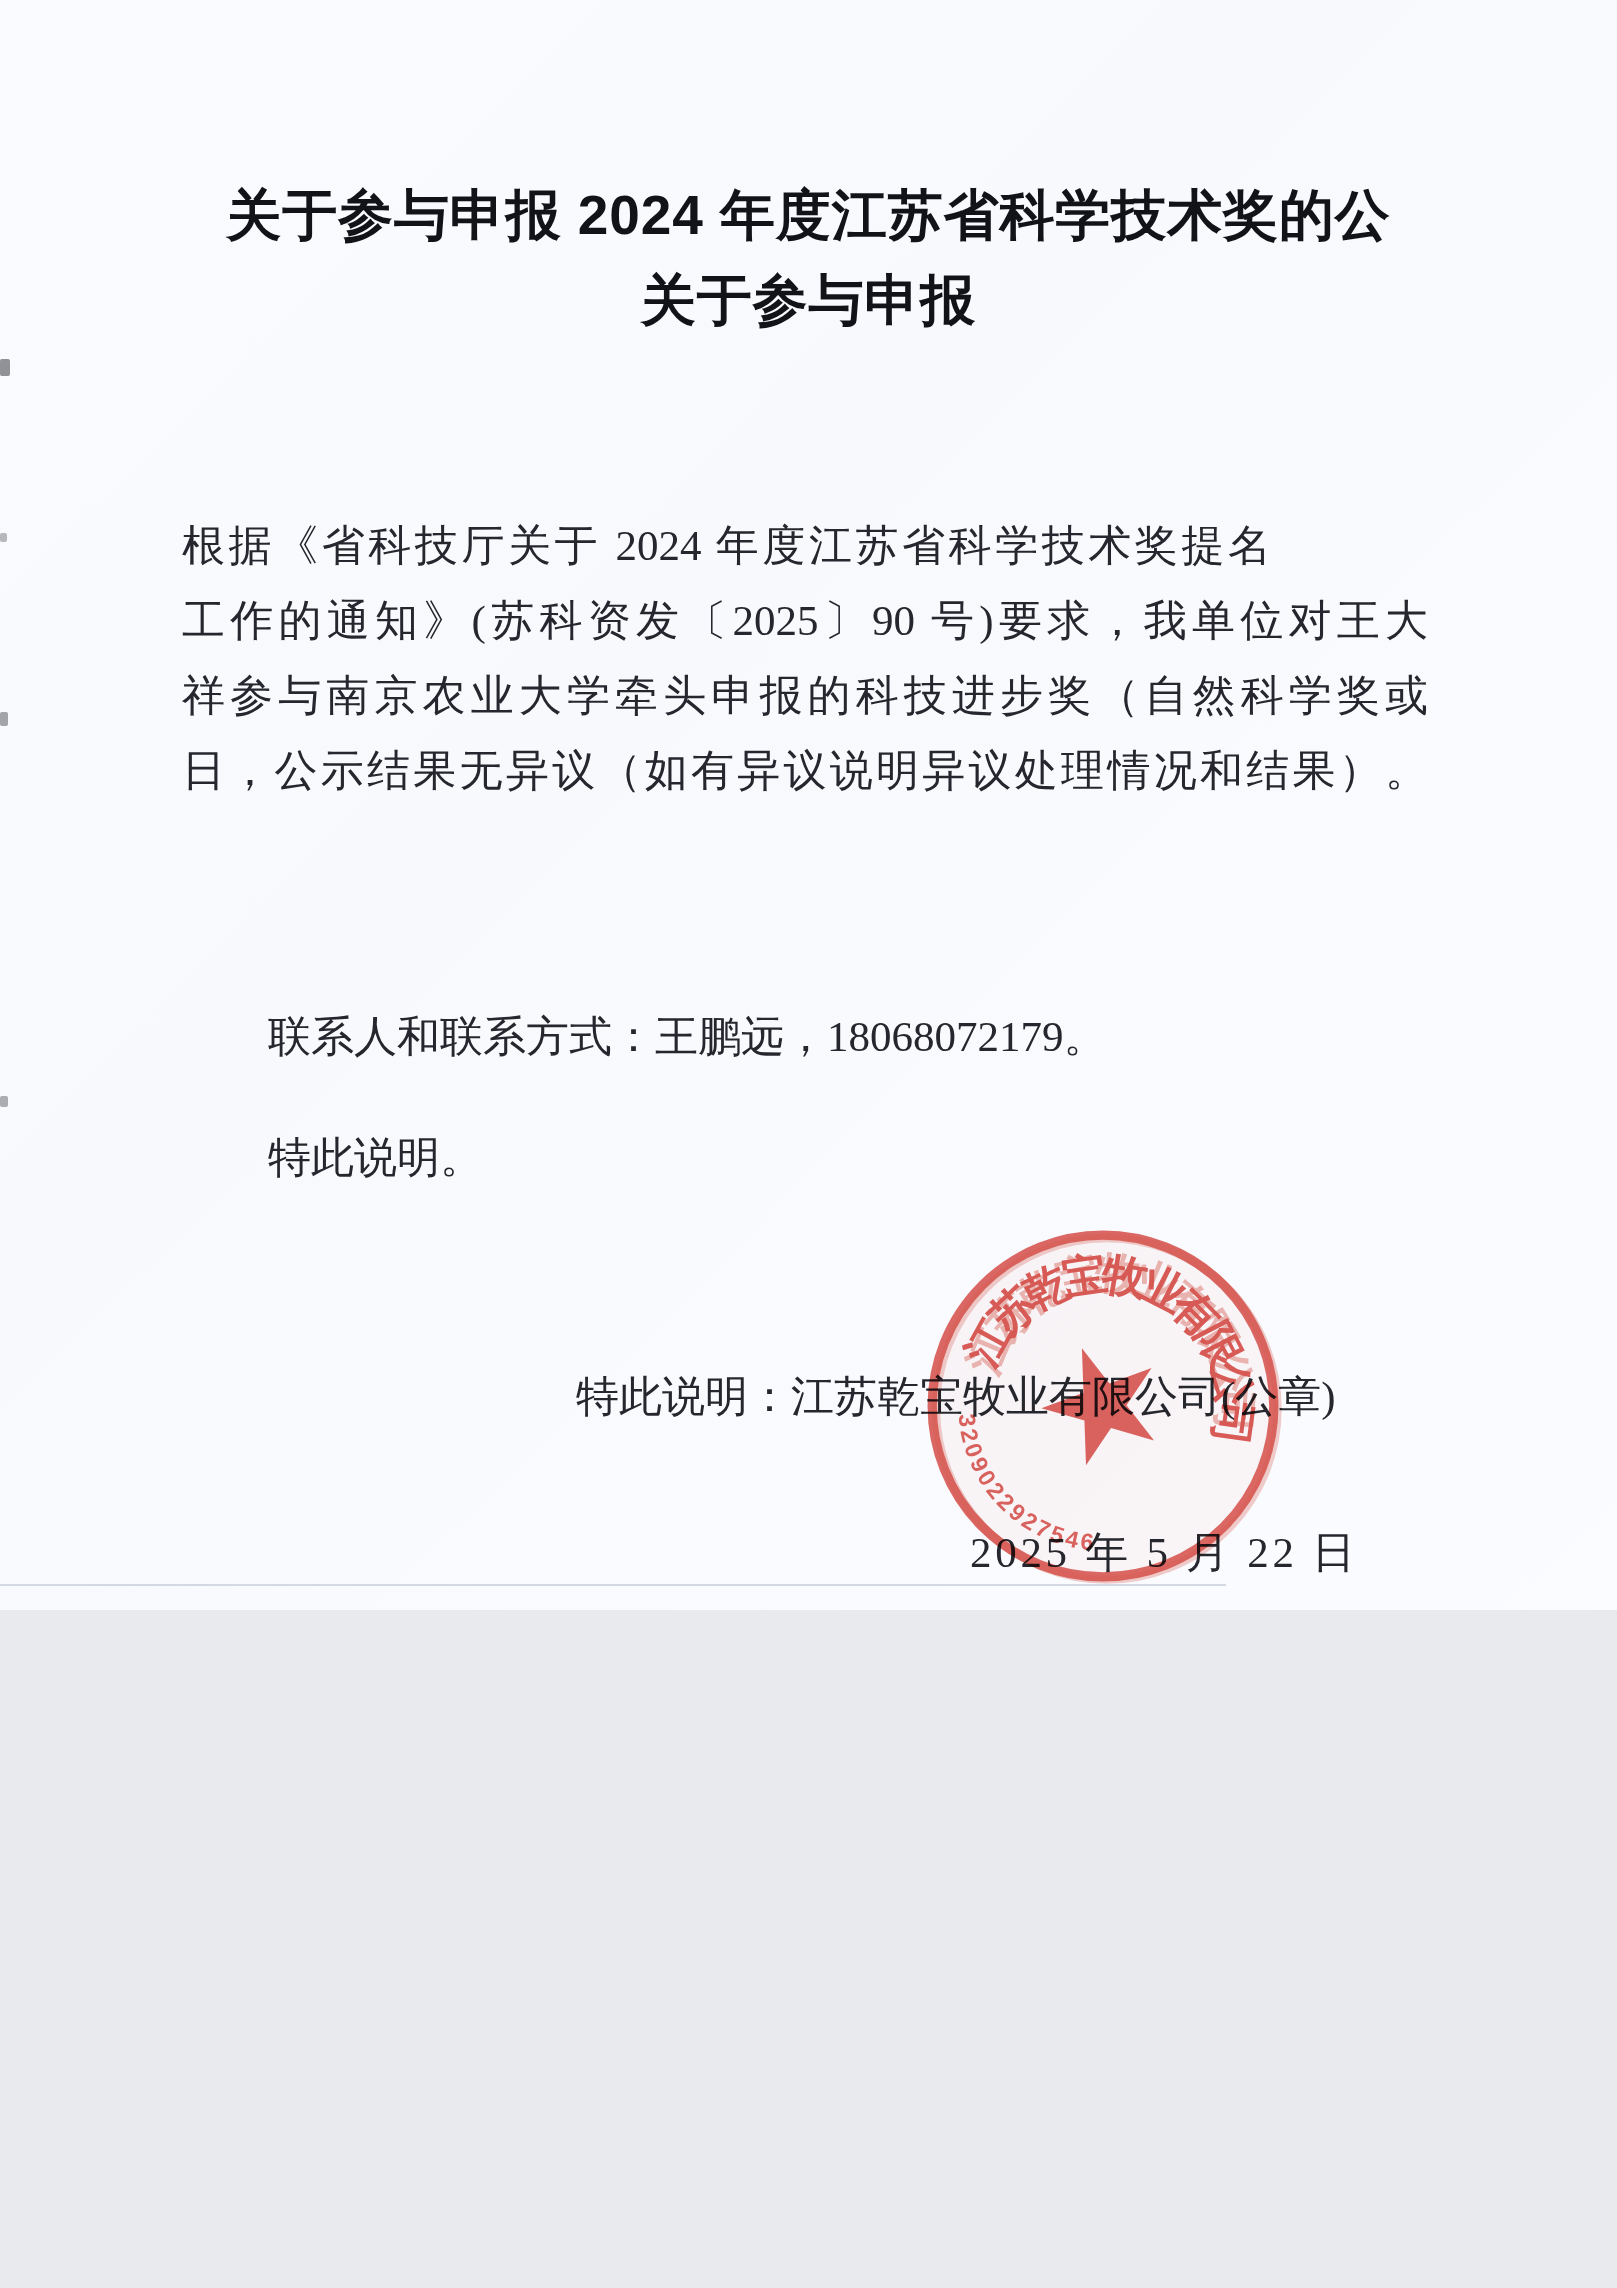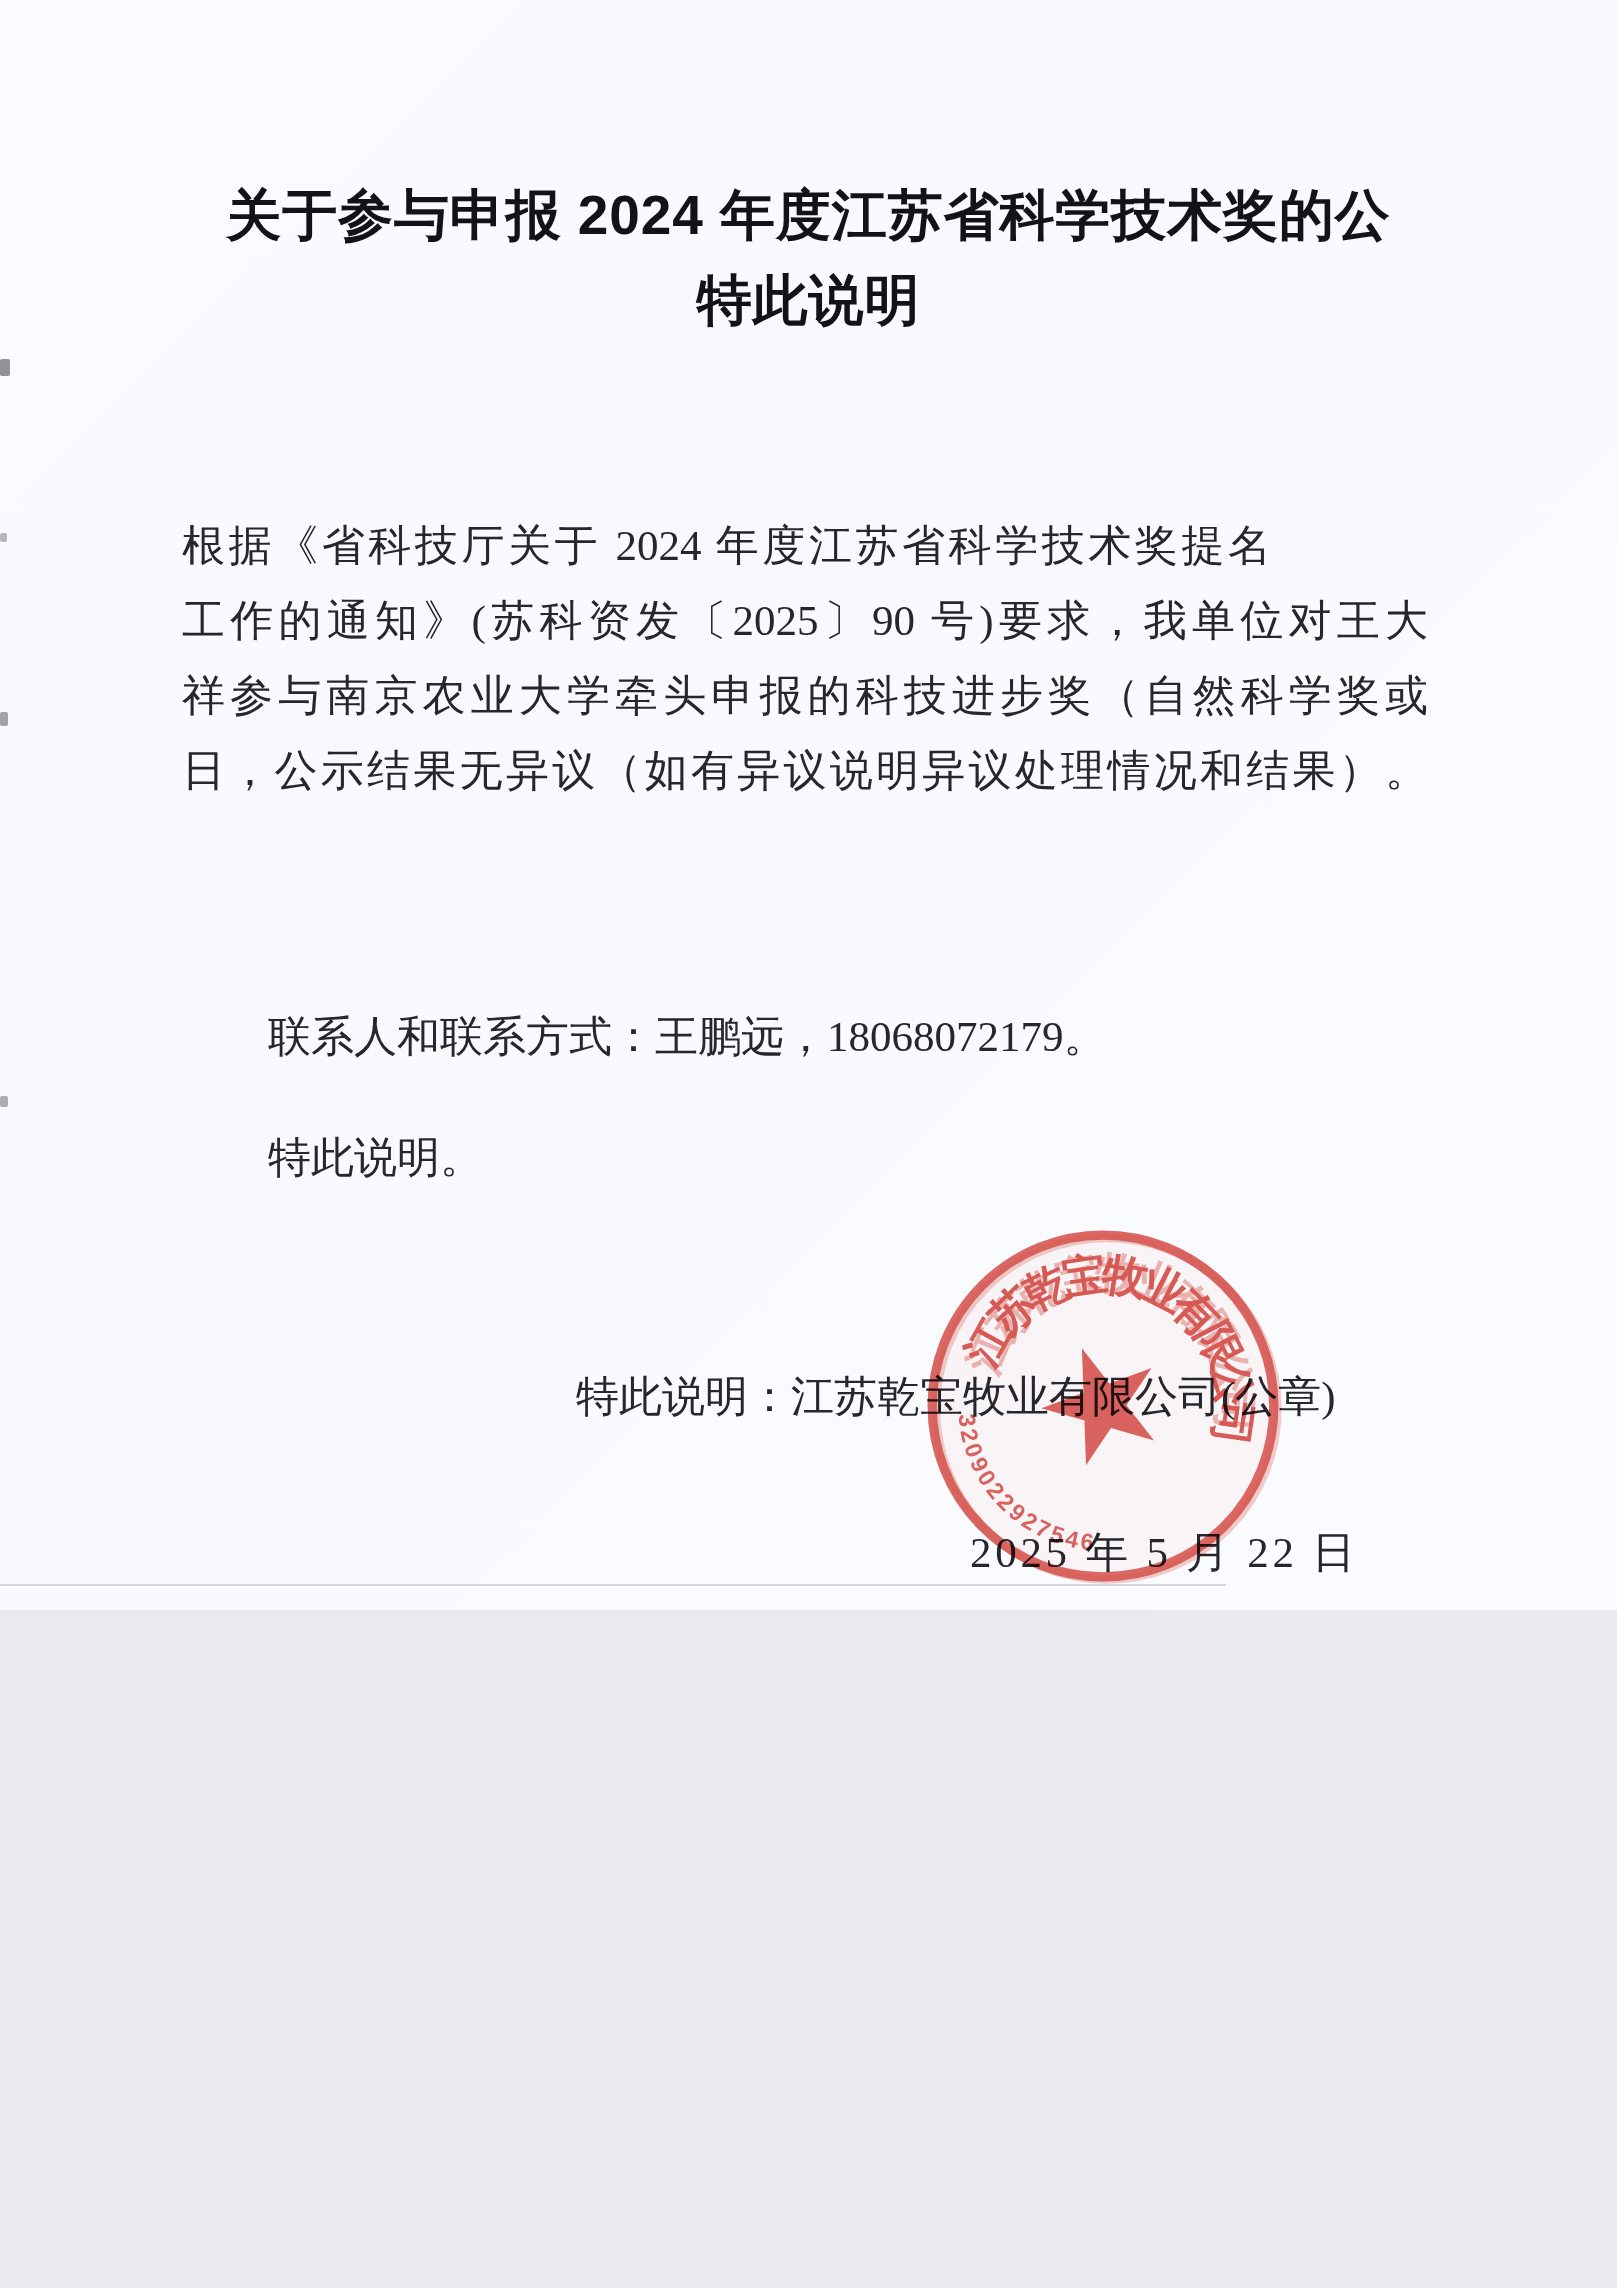--- a/index.html
+++ b/index.html
@@ -65,21 +65,21 @@
     font-weight:700;
   }
 </style>
 </head>
 <body>
 
 <div class="page">
 
   <div class="doc-title">
     <div>关于参与申报 2024 年度江苏省科学技术奖的公</div>
-    <div>特此说明</div>
+    <div>关于参与申报</div>
   </div>
 
   <div class="body-block">
     <div class="body-line first">根据《省科技厅关于 2024 年度江苏省科学技术奖提名</div>
     <div class="body-line">工作的通知》(苏科资发〔2025〕90 号)要求，我单位对王大</div>
     <div class="body-line">祥参与南京农业大学牵头申报的科技进步奖（自然科学奖或</div>
     <div class="body-line">日，公示结果无异议（如有异议说明异议处理情况和结果）。</div>
   </div>
 
   <div class="para-line contact">联系人和联系方式：王鹏远，18068072179。</div>

